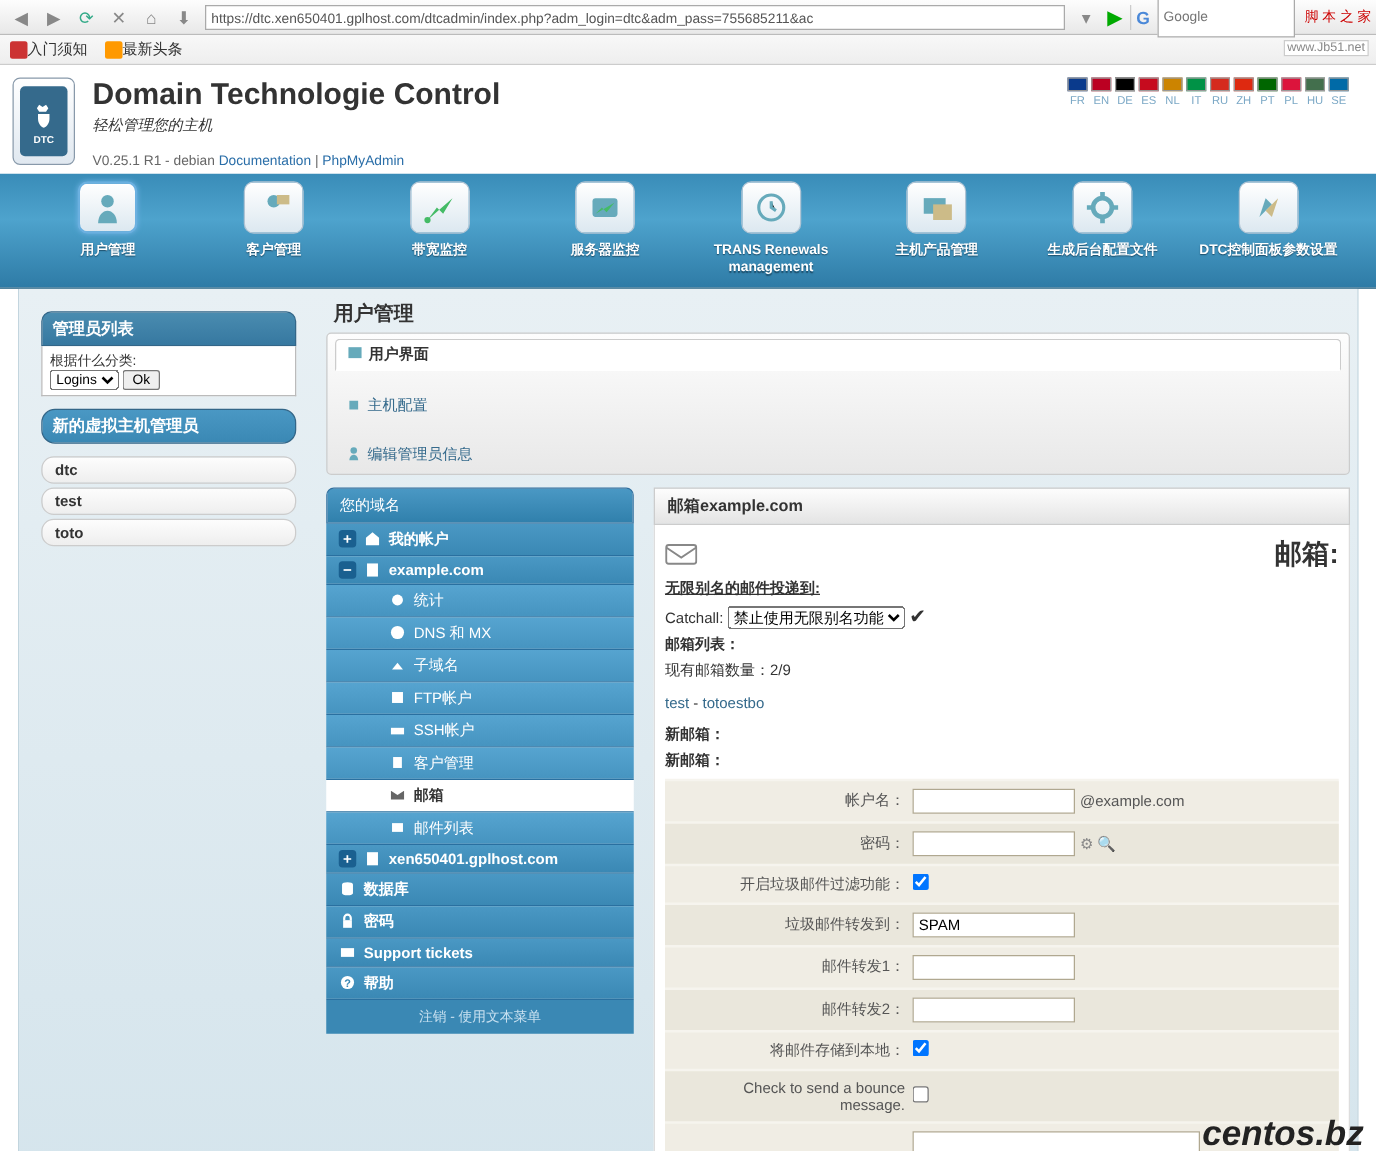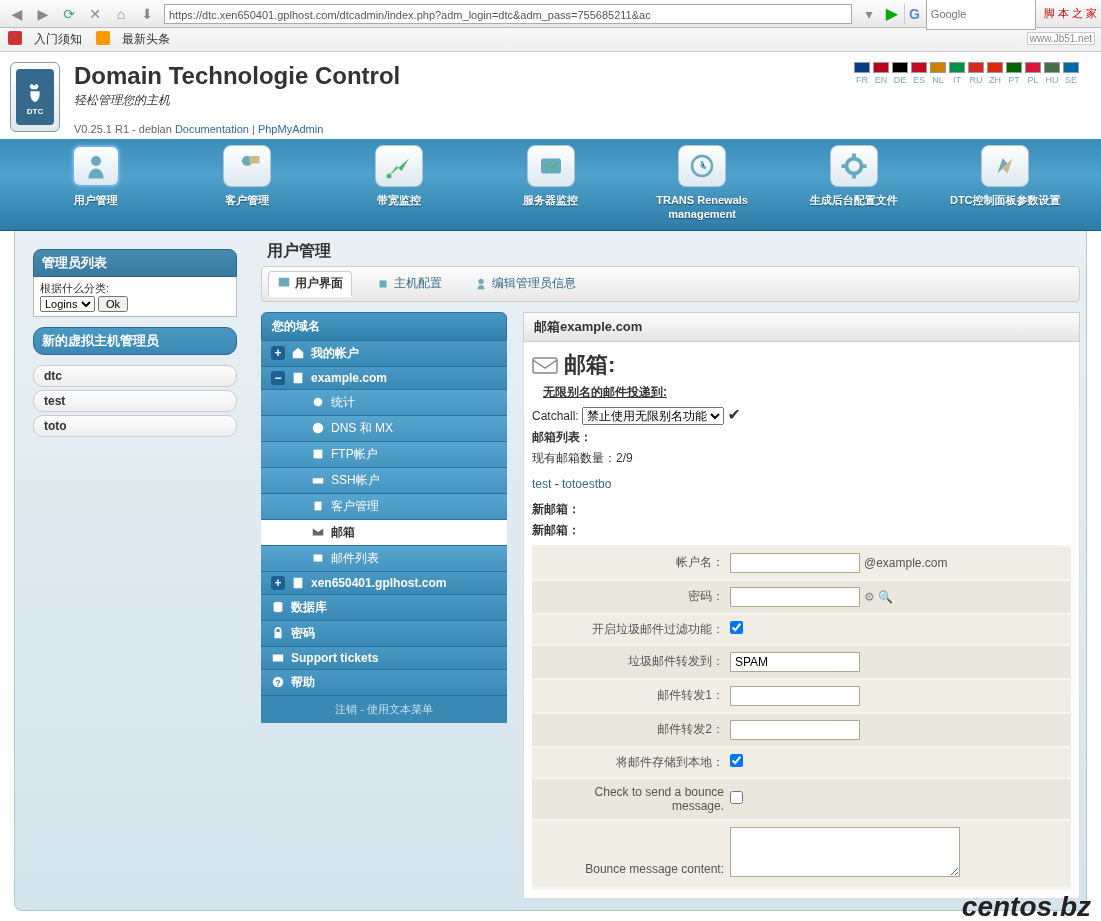--- a/index.html
+++ b/index.html
@@ -9,21 +9,21 @@
 .browser-bar { height:28px; background:linear-gradient(#fdfdfd,#e8e8e8); border-bottom:1px solid #bbb; display:flex; align-items:center; padding:0 4px; }
 .nav-btn { width:22px; height:22px; margin:0 2px; display:flex; align-items:center; justify-content:center; font-size:14px; color:#888; }
 .nav-btn.active { color:#3a8; }
 .url-bar { flex:1; height:20px; border:1px solid #aaa; background:#fff; margin:0 4px; padding:0 4px; font-size:11px; color:#555; line-height:20px; overflow:hidden; white-space:nowrap; }
 .go-btn { width:20px; height:20px; color:#0a0; font-size:16px; display:flex; align-items:center; justify-content:center; }
 .srch-box { width:110px; height:32px; border:1px solid #aaa; margin-left:4px; font-size:11px; padding:0 4px; color:#999; }
 .site-label { margin-left:8px; color:#c00; font-size:11px; }
 .site-url { position:absolute; right:6px; top:32px; font-size:10px; color:#888; border:1px solid #ccc; padding:0 2px; background:#fff; }
 
 .bookmarks-bar { height:24px; background:linear-gradient(#f8f8f8,#eee); border-bottom:1px solid #ccc; display:flex; align-items:center; padding:0 8px; font-size:12px; }
-.bm-item { margin-right:14px; color:#333; display:flex; gap:12px; }
+.bm-item { margin-right:14px; color:#333; display:flex; align-items:center; gap:0; }
 .bm-ico { width:14px; height:14px; display:inline-block; }
 .bm-red { background:#c33; border-radius:2px; }
 .bm-orng { background:#f90; border-radius:2px; }
 
 
 .header { display:flex; padding:10px 10px 4px; background:#fff; }
 .logo-box { width:50px; height:70px; border:1px solid #89a; border-radius:6px; display:flex; align-items:center; justify-content:center; background:linear-gradient(#fff,#e0e8f0); }
 .logo-inner { width:38px; height:56px; background:#356a8c; border-radius:4px; display:flex; flex-direction:column; align-items:center; justify-content:center; color:#fff; font-size:8px; }
 .logo-inner svg { width:22px; height:28px; }
 .head-center { flex:1; padding-left:14px; }
@@ -53,41 +53,41 @@
 .panel-hd.sub { background:linear-gradient(#4a98c4,#3a88b4); border-radius:11px; }
 .panel-bd { background:#fff; border:1px solid #bbb; border-top:none; padding:4px 6px; font-size:11px; }
 .panel-bd select { font-size:11px; }
 .ok-btn { font-size:11px; padding:0 6px; }
 
 .list-item { background:linear-gradient(#fdfdfd,#eee); border:1px solid #ccc; border-radius:10px; padding:3px 10px; margin-bottom:3px; font-size:12px; font-weight:bold; color:#333; cursor:pointer; }
 
 
 .right-col { flex:1; padding:6px; }
 .page-ttl { font-size:16px; font-weight:bold; color:#333; padding:4px 6px; }
-.tabs { background:linear-gradient(#fdfdfd,#e8e8e8); border:1px solid #ccc; border-radius:4px; padding:4px 6px; display:flex; gap:16px; }
+.tabs { background:linear-gradient(#fdfdfd,#e8e8e8); border:1px solid #ccc; border-radius:4px; padding:4px 6px; display:flex; gap:16px;flex-direction:column; }
 .tab { font-size:12px; color:#356a8c; padding:3px 8px; display:flex; align-items:center; gap:4px; cursor:pointer; }
 .tab.active { font-weight:bold; color:#333; border:1px solid #ccc; border-bottom:2px solid #fff; border-radius:4px 4px 0 0; background:#fff; }
 .tab-ico { width:14px; height:14px; display:inline-block; }
 
 .content-wrap { display:flex; margin-top:10px; gap:4px; }
 .domain-tree { width:246px; }
-.tree-hd { background:linear-gradient(#4a98c4,#3080ac); color:#fff; font-weight:bold; padding:5px 10px; border-radius:6px 6px 0 0; border:1px solid #3070a0; }
+.tree-hd { background:linear-gradient(#4a98c4,#3080ac); color:#fff; font-weight:normal; padding:5px 10px; border-radius:6px 6px 0 0; border:1px solid #3070a0; }
 .tree-row { background:linear-gradient(#4a98c4,#3a88b4); color:#fff; font-weight:bold; padding:4px 10px; border-bottom:1px solid #2a70a0; display:flex; align-items:center; gap:6px; font-size:12px; cursor:pointer; }
 .tree-row.lvl1 { padding-left:30px; }
 .tree-row.lvl2 { padding-left:50px; background:linear-gradient(#56a4d0,#4694c0); font-weight:normal; }
 .tree-row.sel { background:#fff; color:#333; font-weight:bold; }
 .tree-tog { width:14px; height:14px; background:#1a6090; border-radius:3px; color:#fff; display:flex; align-items:center; justify-content:center; font-size:12px; }
 .tree-ico { width:14px; height:14px; display:inline-block; }
 .tree-logout { background:#3a88b4; color:#c8e0f0; text-align:center; padding:6px; font-size:11px; }
 
 .mail-panel { flex:1;padding-left:12px; }
 .mail-hd { background:linear-gradient(#fdfdfd,#e4e4e4); border:1px solid #ccc; padding:5px 10px; font-weight:bold; font-size:13px; }
 .mail-body { padding:8px; background:#fff; border:1px solid #ddd; border-top:none; font-size:12px; }
-.mail-title { font-size:22px; font-weight:bold; display:flex; align-items:center; gap:6px; margin-bottom:4px; }
-.mail-sub-u { text-decoration:underline; font-weight:bold; margin-bottom:4px;margin-left:11px; }
+.mail-title { font-size:22px; font-weight:bold; display:flex; align-items:center; gap:6px; margin-bottom:4px;justify-content:space-between; }
+.mail-sub-u { text-decoration:underline; font-weight:bold; margin-bottom:4px; }
 .mail-row { margin:4px 0; }
 .mail-row b { font-weight:bold; }
 .mail-links a { color:#356a8c; text-decoration:none; }
 .mail-row select { font-size:12px; }
 
 .form-area { margin-top:6px; background:#f6f4ee; padding:2px 0; }
 .form-row { display:flex; align-items:center; padding:6px 8px; background:#f0ede4; margin-bottom:2px; }
 .form-row:nth-child(even){ background:#eae7dc; }
 .form-lbl { width:190px; text-align:right; padding-right:6px; color:#555; font-size:12px; }
 .form-inp { flex:1; }
@@ -223,20 +223,29 @@
         <svg viewBox="0 0 24 24">
           <circle fill="none" stroke="#6ab" stroke-width="2" cx="12" cy="12" r="8"></circle>
           <path stroke="#6ab" stroke-width="2" d="M12 8v4l3 2"></path>
         </svg>
       </div>
       <div class="nav-lbl">TRANS Renewals management</div>
     </div>
     <div class="nav-item">
       <div class="nav-ico-box">
         <svg viewBox="0 0 24 24">
+          <rect fill="#6ab" x="4" y="6" width="14" height="10"></rect>
+          <rect fill="#cb8" x="10" y="10" width="12" height="10"></rect>
+        </svg>
+      </div>
+      <div class="nav-lbl">主机产品管理</div>
+    </div>
+    <div class="nav-item">
+      <div class="nav-ico-box">
+        <svg viewBox="0 0 24 24">
           <circle fill="none" stroke="#6ab" stroke-width="3" cx="12" cy="12" r="6"></circle>
           <path stroke="#6ab" stroke-width="3" d="M12 2v4M12 18v4M2 12h4M18 12h4"></path>
         </svg>
       </div>
       <div class="nav-lbl">生成后台配置文件</div>
     </div>
     <div class="nav-item">
       <div class="nav-ico-box">
         <svg viewBox="0 0 24 24">
           <path fill="#6ab" d="M6 18l4-12 4 4-8 8z"></path>
@@ -307,20 +316,26 @@
               <span>统计</span>
             </div>
             <div class="tree-row lvl2">
               <svg class="tree-ico" style="color:#fff" viewBox="0 0 16 16">
                 <path fill="currentColor" d="M8 2a6 6 0 100 12 6 6 0 000-12z"></path>
               </svg>
               <span>DNS 和 MX</span>
             </div>
             <div class="tree-row lvl2">
               <svg class="tree-ico" style="color:#fff" viewBox="0 0 16 16">
+                <path fill="currentColor" d="M3 12l5-6 5 6z"></path>
+              </svg>
+              <span>子域名</span>
+            </div>
+            <div class="tree-row lvl2">
+              <svg class="tree-ico" style="color:#fff" viewBox="0 0 16 16">
                 <rect fill="currentColor" x="3" y="3" width="10" height="10"></rect>
               </svg>
               <span>FTP帐户</span>
             </div>
             <div class="tree-row lvl2">
               <svg class="tree-ico" style="color:#fff" viewBox="0 0 16 16">
                 <rect fill="currentColor" x="2" y="6" width="12" height="6"></rect>
               </svg>
               <span>SSH帐户</span>
             </div>

